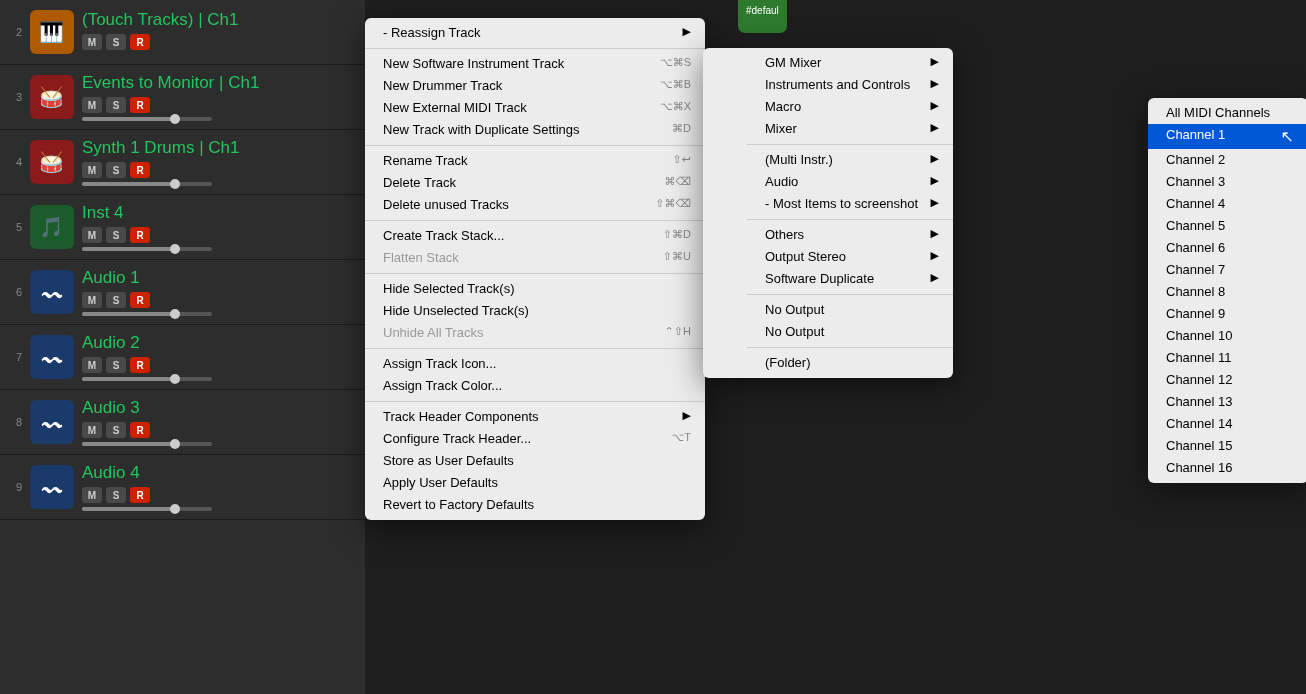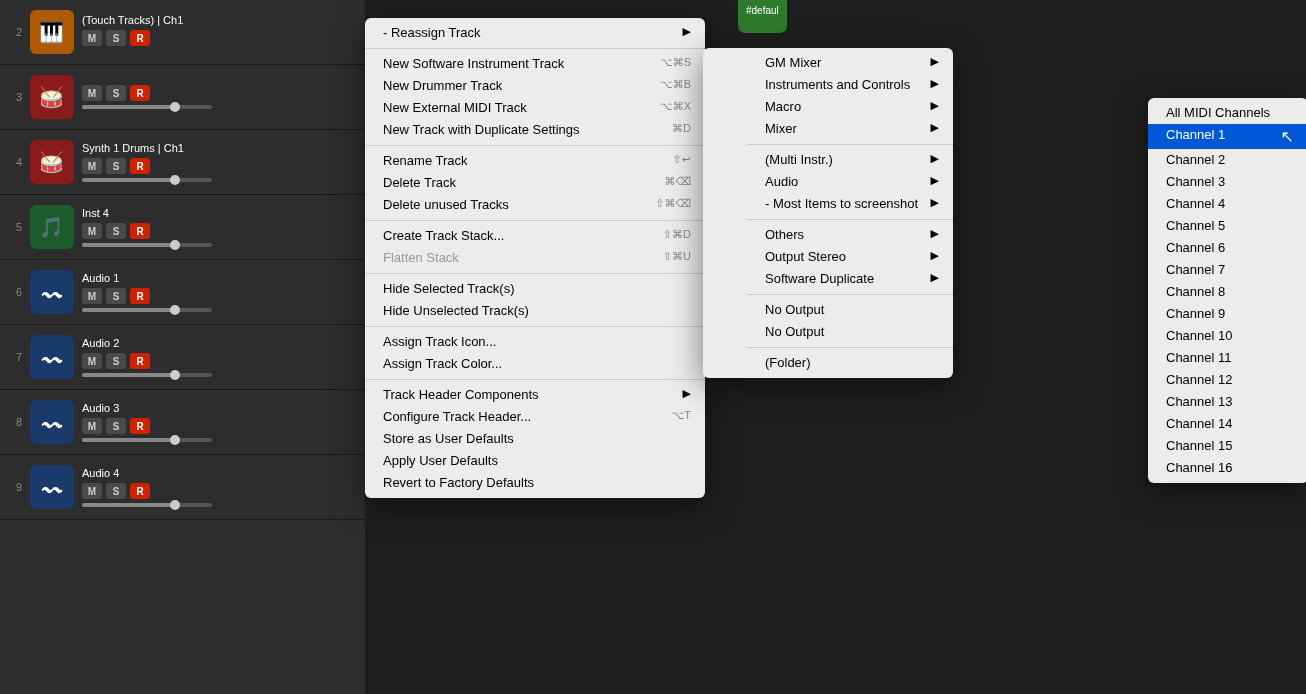--- a/index.html
+++ b/index.html
@@ -54,22 +54,22 @@
     .track-icon.orange { background: #b05a00; }
     .track-icon.red { background: #8b1a1a; }
     .track-icon.green { background: #1a5c2a; }
     .track-icon.blue-audio { background: #1a3a6b; }
 
     .track-info {
       flex: 1;
     }
 
     .track-name {
-      font-size: 11px;
-      color: #ffffff;
+      font-size: 17px;
+      color: #22c55e;
       margin-bottom: 4px;
     }
 
     .track-buttons {
       display: flex;
       gap: 4px;
       margin-bottom: 4px;
     }
 
     .track-btn {
@@ -229,20 +229,21 @@
         <div class="track-btn btn-s">S</div>
         <div class="track-btn btn-r">R</div>
       </div>
     </div>
   </div>
 
   <div class="track-row">
     <span class="track-number">3</span>
     <div class="track-icon red">🥁</div>
     <div class="track-info">
+      <div class="track-name">Events to Monitor | Ch1</div>
       <div class="track-buttons">
         <div class="track-btn btn-m">M</div>
         <div class="track-btn btn-s">S</div>
         <div class="track-btn btn-r">R</div>
       </div>
       <div class="track-slider">
         <div class="track-slider-fill"></div>
         <div class="track-knob"></div>
       </div>
     </div>
@@ -401,20 +402,24 @@
     <span>Flatten Stack</span>
     <span class="shortcut">⇧⌘U</span>
   </div>
   <div class="menu-separator"></div>
   <div class="menu-item">
     <span>Hide Selected Track(s)</span>
   </div>
   <div class="menu-item">
     <span>Hide Unselected Track(s)</span>
   </div>
+  <div class="menu-item disabled">
+    <span>Unhide All Tracks</span>
+    <span class="shortcut">⌃⇧H</span>
+  </div>
   <div class="menu-separator"></div>
   <div class="menu-item">
     <span>Assign Track Icon...</span>
   </div>
   <div class="menu-item">
     <span>Assign Track Color...</span>
   </div>
   <div class="menu-separator"></div>
   <div class="menu-item">
     <span>Track Header Components</span>

